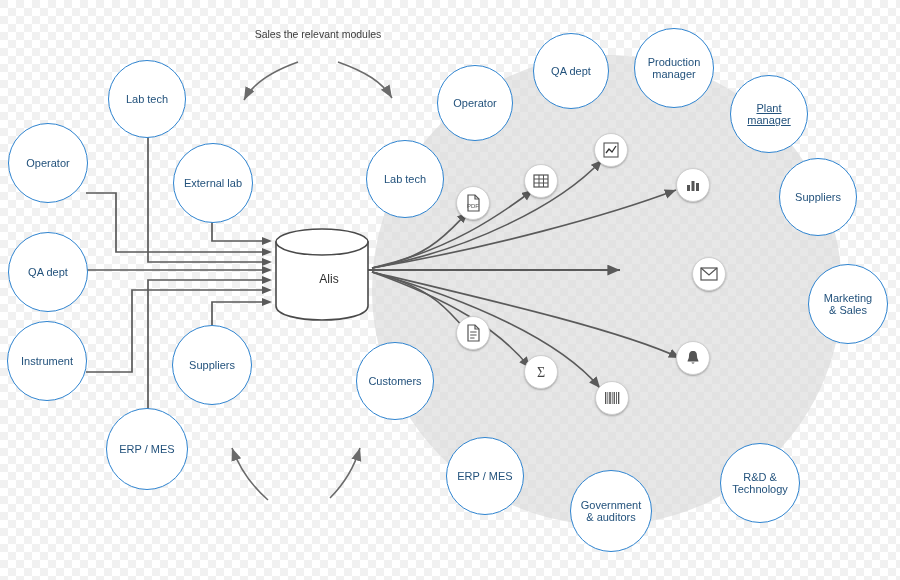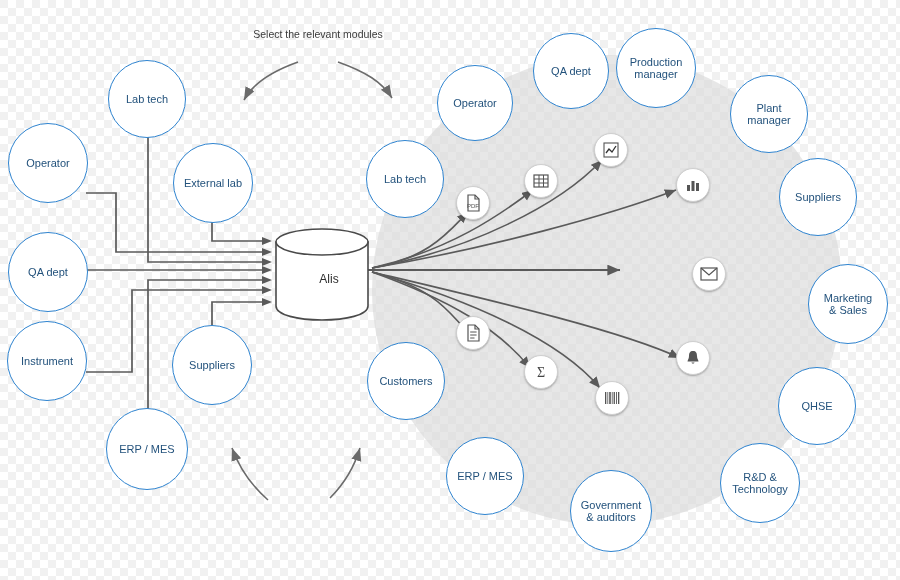--- a/index.html
+++ b/index.html
@@ -115,21 +115,21 @@
       <path d="M338,62 C366,72 382,82 392,98" marker-end="url(#arrb)"></path>
     </g>
 
     <g stroke="#6b6b6b" stroke-width="1.6" fill="none">
       <path d="M268,500 C252,486 240,470 232,448" marker-end="url(#arrb)"></path>
       <path d="M330,498 C344,484 354,468 360,448" marker-end="url(#arrb)"></path>
     </g>
   </svg>
 
   <div class="caption" style="left:222px;top:28px;width:192px;">
-    <span>Select the relevant modules</span>
+    <span>Sales the relevant modules</span>
   </div>
 
   <svg class="cyl" style="left:272px;top:226px;width:100px;height:96px;" viewBox="0 0 100 96">
     <path d="M4,16 L4,80 C4,89 26,94 50,94 C74,94 96,89 96,80 L96,16 Z" fill="#ffffff" stroke="#4a4a4a" stroke-width="1.6"></path>
     <ellipse cx="50" cy="16" rx="46" ry="13" fill="#ffffff" stroke="#4a4a4a" stroke-width="1.6"></ellipse>
   </svg>
   <div class="cyl-label" style="left:272px;top:272px;width:100px;">
     <span>Alis</span>
   </div>
 
@@ -154,45 +154,42 @@
   <div class="node" style="left:106px;top:408px;width:82px;height:82px;">
     <span>ERP / MES</span>
   </div>
 
   <div class="node" style="left:437px;top:65px;width:76px;height:76px;">
     <span>Operator</span>
   </div>
   <div class="node" style="left:533px;top:33px;width:76px;height:76px;">
     <span>QA dept</span>
   </div>
-  <div class="node" style="left:616px;top:28px;width:80px;height:80px;">
+  <div class="node" style="left:634px;top:28px;width:80px;height:80px;">
     <span>Production<br>manager</span>
   </div>
-  <div class="node" style="left:730px;top:75px;width:78px;height:78px;">
+  <div class="node" style="left:730px;top:75px;width:78px;height:78px;text-decoration:underline;">
     <span>Plant<br>manager</span>
   </div>
   <div class="node" style="left:779px;top:158px;width:78px;height:78px;">
     <span>Suppliers</span>
   </div>
   <div class="node" style="left:808px;top:264px;width:80px;height:80px;">
     <span>Marketing<br>&amp; Sales</span>
   </div>
-  <div class="node" style="left:778px;top:367px;width:78px;height:78px;">
-    <span>QHSE</span>
-  </div>
   <div class="node" style="left:720px;top:443px;width:80px;height:80px;">
     <span>R&amp;D &amp;<br>Technology</span>
   </div>
   <div class="node" style="left:570px;top:470px;width:82px;height:82px;">
     <span>Government<br>&amp; auditors</span>
   </div>
   <div class="node" style="left:446px;top:437px;width:78px;height:78px;">
     <span>ERP / MES</span>
   </div>
-  <div class="node" style="left:367px;top:342px;width:78px;height:78px;">
+  <div class="node" style="left:356px;top:342px;width:78px;height:78px;">
     <span>Customers</span>
   </div>
   <div class="node" style="left:366px;top:140px;width:78px;height:78px;">
     <span>Lab tech</span>
   </div>
 
   <div class="icon" style="left:456px;top:186px;">
     <svg width="18" height="18" viewBox="0 0 18 18">
       <path d="M4,1 L11,1 L15,5 L15,17 L4,17 Z" fill="none" stroke="#555" stroke-width="1.2"></path>
       <path d="M11,1 L11,5 L15,5" fill="none" stroke="#555" stroke-width="1.2"></path>

